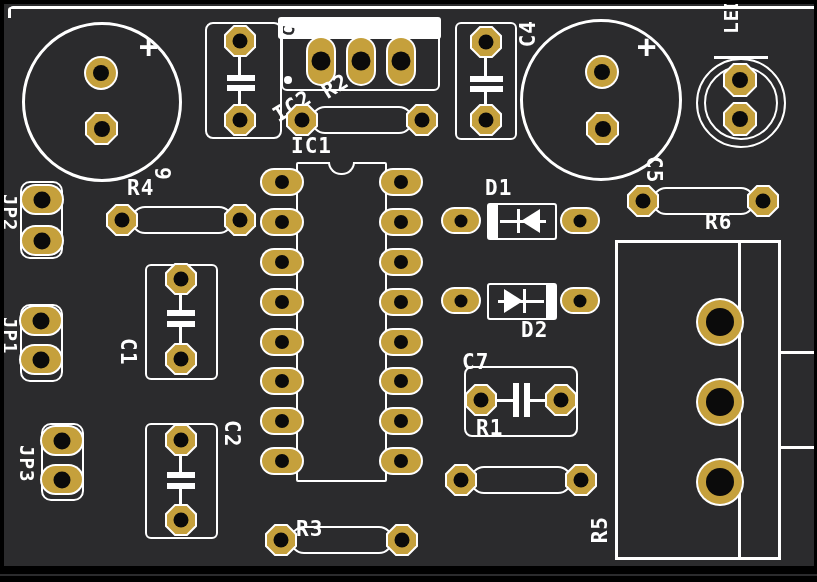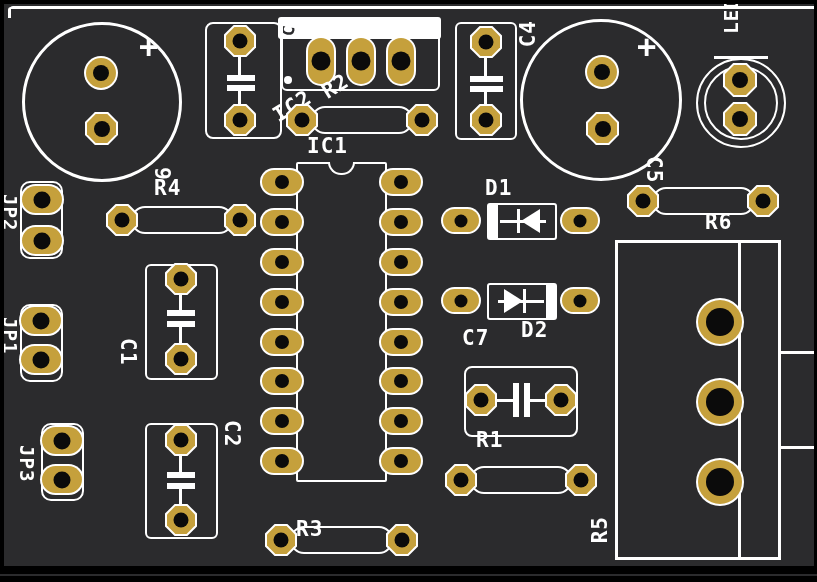--- a/index.html
+++ b/index.html
@@ -128,21 +128,21 @@
       <b></b>
     </div>
   <div class="pad oct" style="left:723px;top:102px;width:34px;height:34px;--h:16px">
       <i></i>
       <b></b>
     </div>
   <div class="lbl vtu s19" style="left:722px;top:-16px">LED1</div>
 
   <div class="ol" style="left:296px;top:162px;width:91px;height:320px;border-radius:2px"></div>
   <div style="position:absolute;left:328px;top:162px;width:27px;height:13px;background:#2b2b2d;border:2.5px solid #fff;border-top:none;border-radius:0 0 14px 14px;box-sizing:border-box"></div>
-  <div class="lbl" style="left:307px;top:136px">IC1</div>
+  <div class="lbl" style="left:291px;top:136px">IC1</div>
   <div class="pad std" style="left:260px;top:168px;width:44px;height:28px;--h:14px">
       <i></i>
       <b></b>
     </div>
   <div class="pad std" style="left:260px;top:208px;width:44px;height:28px;--h:14px">
       <i></i>
       <b></b>
     </div>
   <div class="pad std" style="left:260px;top:248px;width:44px;height:28px;--h:14px">
       <i></i>
@@ -236,21 +236,21 @@
 
   <div class="ol" style="left:131px;top:206px;width:102px;height:28px;border-radius:14px"></div>
   <div class="pad oct" style="left:106px;top:204px;width:32px;height:32px;--h:15px">
       <i></i>
       <b></b>
     </div>
   <div class="pad oct" style="left:224px;top:204px;width:32px;height:32px;--h:15px">
       <i></i>
       <b></b>
     </div>
-  <div class="lbl" style="left:154px;top:178px">R4</div>
+  <div class="lbl" style="left:127px;top:178px">R4</div>
   <div class="lbl vtu" style="left:154px;top:166px">6</div>
 
   <div class="ol" style="left:145px;top:264px;width:73px;height:116px;border-radius:6px"></div>
   <div class="wline" style="left:179px;top:290px;width:3px;height:22px"></div>
   <div class="wline" style="left:167px;top:310px;width:28px;height:6px"></div>
   <div class="wline" style="left:167px;top:321px;width:28px;height:6px"></div>
   <div class="wline" style="left:179px;top:327px;width:3px;height:18px"></div>
   <div class="pad oct" style="left:165px;top:263px;width:32px;height:32px;--h:15px">
       <i></i>
       <b></b>
@@ -324,32 +324,32 @@
   <div class="wline" style="left:524px;top:383px;width:6px;height:34px"></div>
   <div class="wline" style="left:530px;top:399px;width:18px;height:3px"></div>
   <div class="pad oct" style="left:465px;top:384px;width:32px;height:32px;--h:15px">
       <i></i>
       <b></b>
     </div>
   <div class="pad oct" style="left:545px;top:384px;width:32px;height:32px;--h:15px">
       <i></i>
       <b></b>
     </div>
-  <div class="lbl" style="left:462px;top:328px">C7</div>
+  <div class="lbl" style="left:462px;top:352px">C7</div>
 
   <div class="ol" style="left:470px;top:466px;width:102px;height:28px;border-radius:14px"></div>
   <div class="pad oct" style="left:445px;top:464px;width:32px;height:32px;--h:15px">
       <i></i>
       <b></b>
     </div>
   <div class="pad oct" style="left:565px;top:464px;width:32px;height:32px;--h:15px">
       <i></i>
       <b></b>
     </div>
-  <div class="lbl" style="left:476px;top:430px">R1</div>
+  <div class="lbl" style="left:476px;top:418px">R1</div>
 
   <div class="ol" style="left:290px;top:526px;width:103px;height:28px;border-radius:14px"></div>
   <div class="pad oct" style="left:265px;top:524px;width:32px;height:32px;--h:15px">
       <i></i>
       <b></b>
     </div>
   <div class="pad oct" style="left:386px;top:524px;width:32px;height:32px;--h:15px">
       <i></i>
       <b></b>
     </div>

